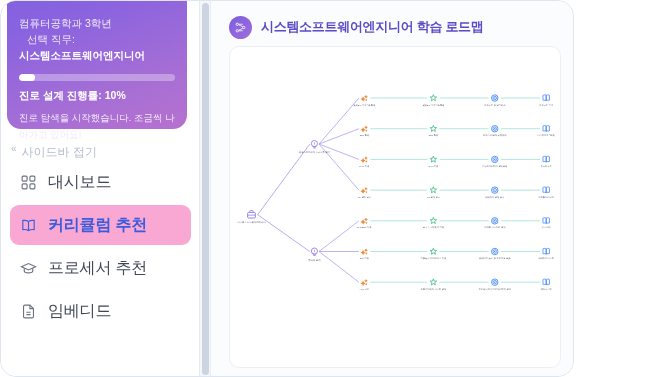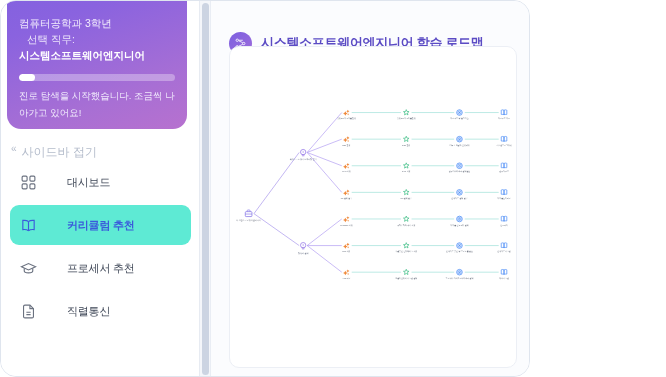--- a/index.html
+++ b/index.html
@@ -4,21 +4,21 @@
 <style>
   * { box-sizing: border-box; margin: 0; padding: 0; }
   html, body {
     width: 666px; height: 377px;
     background: #ffffff;
     font-family: "Liberation Sans", "DejaVu Sans", sans-serif;
     overflow: hidden;
   }
   #app {
     position: relative;
-    width: 530px; height: 377px;
+    width: 574px; height: 377px;
     background: #fbfcfe;
     border: 1px solid #dfe5ee;
     border-radius: 16px;
     overflow: hidden;
     display: flex;
   }
 
   
   .sidebar {
     position: relative;
@@ -76,26 +76,26 @@
   .nav { position: absolute; left: 0; top: 158px; width: 199px; }
   .nav-item {
     display: flex; align-items: center; gap: 11px;
     height: 40px;
     margin: 3px 9px;
     padding: 0 10px;
     border-radius: 9px;
     cursor: pointer;
     color: #4b5563;
   }
-  .nav-item.active { background: #5eead4; }
+  .nav-item.active { background: #f9a8d4; }
   .nav-item.active .nav-label { color: #3b5bdb; font-weight: 700; }
   .nav-item.active .nav-icon svg { stroke: #3b5bdb; }
   .nav-icon { width: 17px; height: 17px; flex: 0 0 17px; display: flex; align-items: center; justify-content: center; }
   .nav-icon svg { width: 17px; height: 17px; stroke: #6b7280; stroke-width: 1.6; fill: none; }
-  .nav-label { font-size: 11px; color: #3f4757; white-space: nowrap; letter-spacing: -0.2px; margin-left: 19px; }
+  .nav-label { font-size: 16px; color: #3f4757; white-space: nowrap; letter-spacing: -0.2px; }
 
   
   .vscroll {
     flex: 0 0 11px;
     height: 100%;
     background: #f4f6fa;
     position: relative;
     border-right: 1px solid #e9edf4;
   }
   .vscroll-thumb {
@@ -105,21 +105,21 @@
     background: #ccd4e2;
     border-radius: 6px;
   }
 
   
   .main {
     flex: 1 1 auto;
     height: 100%;
     background: #fbfcfe;
     position: relative;
-    padding: 29px 12px 10px 18px;
+    padding: 13px 12px 10px 18px;
     overflow: hidden;
   }
   .main-head { display: flex; align-items: center; gap: 9px; height: 26px; }
   .head-badge {
     width: 23px; height: 23px; border-radius: 50%;
     background: linear-gradient(140deg, #7b5fe0, #a06ddb);
     display: flex; align-items: center; justify-content: center;
     flex: 0 0 23px;
   }
   .head-badge svg { width: 13px; height: 13px; stroke: #ffffff; stroke-width: 1.5; fill: none; }
@@ -157,20 +157,21 @@
 
     <div class="profile-card">
       <div class="pc-spacer" style="height:62px"></div>
       <div class="pc-line">컴퓨터공학과 3학년</div>
       <div class="pc-line sub">선택 직무:</div>
       <div class="pc-role">시스템소프트웨어엔지니어</div>
       <div class="pc-spacer"></div>
       <div class="progress-track">
         <div class="progress-fill" id="progress-fill" style="width: 10%;"></div>
       </div>
+      <div class="pc-pct">진로 설계 진행률: 10%</div>
       <div class="pc-msg">진로 탐색을 시작했습니다. 조금씩 나아가고 있어요!</div>
     </div>
 
     <div class="collapse-row">
       <span class="collapse-chev">«</span>
       <span class="collapse-label">사이드바 접기</span>
     </div>
 
     <nav class="nav">
 
@@ -209,21 +210,21 @@
       </div>
 
       <div class="nav-item">
         <span class="nav-icon">
           <svg viewBox="0 0 24 24">
               <path d="M14 3H7a2 2 0 0 0-2 2v14a2 2 0 0 0 2 2h10a2 2 0 0 0 2-2V8l-5-5Z"></path>
               <path d="M14 3v5h5"></path>
               <path d="M9 13h6M9 16.5h6"></path>
             </svg>
         </span>
-        <span class="nav-label">직렬통신</span>
+        <span class="nav-label">임베디드</span>
       </div>
 
     </nav>
   </aside>
 
   <div class="vscroll">
     <div class="vscroll-thumb"></div>
   </div>
 
   <main class="main">

